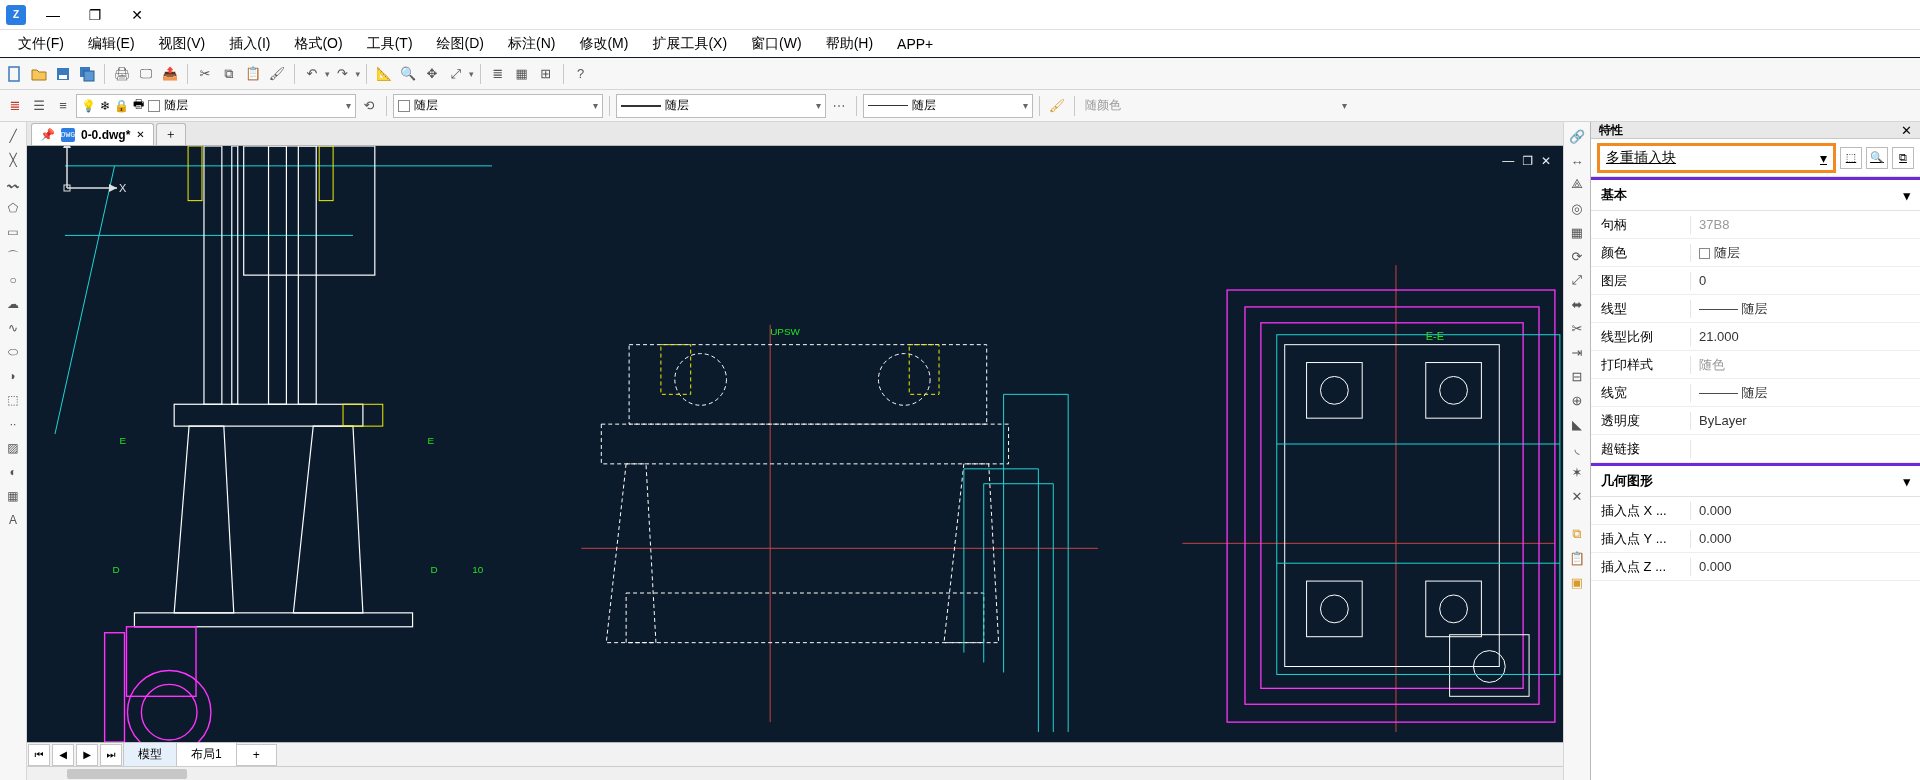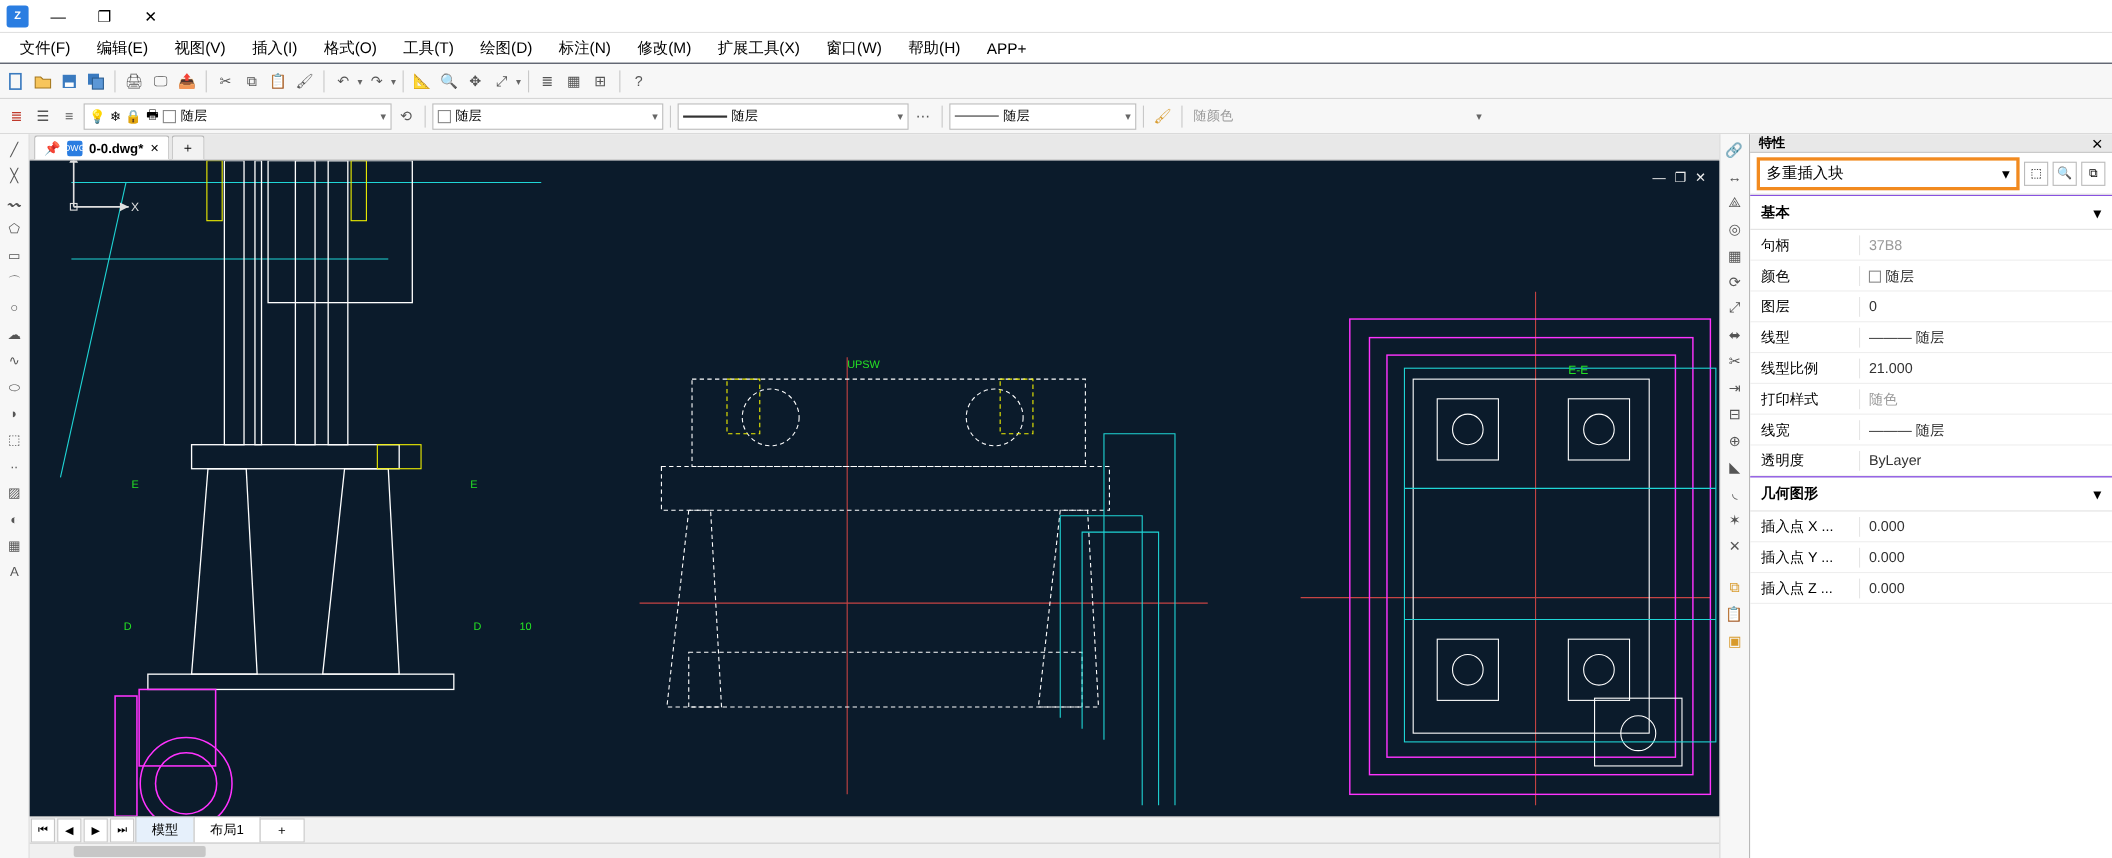--- a/index.html
+++ b/index.html
@@ -28,21 +28,21 @@
 .mainrow { flex:1; display:flex; min-height:0; }
 
 
 .left-tools { width:27px; background:#f7f7f7; border-right:1px solid #d6d6d6; display:flex; flex-direction:column; align-items:center; padding-top:4px; gap:4px;}
 .left-tools .tool-btn { width:22px; height:20px; font-size:12px;}
 
 
 .center { flex:1; display:flex; flex-direction:column; min-width:0; }
 .file-tabs { height:24px; background:#e8e8e8; display:flex; align-items:flex-end; padding-left:4px; border-bottom:1px solid #b9b9b9;}
 .file-tab { display:flex; align-items:center; height:22px; background:#fff; border:1px solid #b9b9b9; border-bottom:none; border-radius:3px 3px 0 0; padding:0 8px; margin-right:2px; cursor:pointer; gap:6px;}
-.file-tab .tab-icon{ width:14px; height:14px; background:#2a7de1; border-radius:2px; display:flex;align-items:center;justify-content:center;font-size:8px;color:#fff;}
+.file-tab .tab-icon{ width:14px; height:14px; background:#2a7de1; border-radius:2px; display:flex;align-items:center;justify-content:center;font-size:8px;color:#fff;font-family:Liberation Mono, monospace;}
 .file-tab .closebtn{ cursor:pointer; font-size:10px;}
 .file-tab.plus{ background:#f2f2f2; width:30px; justify-content:center;}
 .canvas-wrap { flex:1; position:relative; min-height:0;}
 .canvas { position:absolute; inset:0; background:#0b1b2b; overflow:hidden;}
 .canvas svg { width:100%; height:100%; }
 .canvas .viewctrl { position:absolute; top:8px; right:12px; color:#eee; display:flex; gap:8px; font-size:12px;}
 .canvas .viewctrl .c { cursor:pointer; }
 .ucs { position:absolute; bottom:18px; left:30px; }
 .model-tabs {height:24px; background:#f2f2f2; border-top:1px solid #b9b9b9; display:flex; align-items:center;}
 .model-tabs .navbtn{ width:22px; height:22px; display:flex;align-items:center;justify-content:center; border:1px solid #c6c6c6; margin:0 1px; background:#fff; cursor:pointer; font-size:10px;}
@@ -51,26 +51,26 @@
 .model-tabs .mt.plus{ padding:3px 16px;}
 
 
 .right-icons { width:27px; background:#f7f7f7; border-left:1px solid #d6d6d6; display:flex; flex-direction:column; align-items:center; padding-top:4px; gap:4px;}
 .right-icons .tool-btn{ width:22px; height:20px;}
 
 .prop-panel { width:330px; border-left:1px solid #b9b9b9; display:flex; flex-direction:column; background:#fff;}
 .prop-header{ height:17px; background:#e8e8e8; display:flex; align-items:center; padding:0 8px; border-bottom:1px solid #c7c7c7;}
 .prop-header .title{ flex:1; font-weight:bold;}
 .prop-header .x{ cursor:pointer; font-size:13px;}
-.prop-selector{ height:38px; display:flex; align-items:center; padding:4px 6px; border-bottom:1px solid #e0e0e0;}
+.prop-selector{ height:38px; display:flex; align-items:center; padding:4px 6px; border-bottom:1px solid #e0e0e0;text-decoration:underline;}
 .prop-selector .sel-box{ flex:1; height:30px; border:3px solid #f28a1f; display:flex; align-items:center; justify-content:space-between; padding:0 6px; background:#fff; font-size:14px;}
 .prop-selector .mini-btn{ width:22px; height:22px; border:1px solid #bbb; background:#fff; margin-left:4px; display:flex;align-items:center;justify-content:center; font-size:11px; cursor:pointer;}
 .prop-list{ flex:1; overflow-y:auto; font-size:13px;}
 .prop-section{ }
-.prop-section .sect-title{ font-weight:bold; padding:6px 10px; display:flex; align-items:center; justify-content:space-between; border-top:1px solid #6d28d9; border-bottom:1px solid #e2e2e2;}
+.prop-section .sect-title{ font-weight:bold; padding:6px 10px; display:flex; align-items:center; justify-content:space-between; border-top:3px solid #6d28d9; border-bottom:1px solid #e2e2e2;}
 .prop-row{ display:flex; height:28px; align-items:center; border-bottom:1px solid #eee;}
 .prop-row .k{ width:100px; padding-left:10px; border-right:1px solid #e5e5e5;}
 .prop-row .v{ flex:1; padding:0 8px; color:#333;}
 .prop-row .v.muted{ color:#9a9a9a;}
 .prop-row .v .sw{ display:inline-block; width:11px; height:11px; border:1px solid #888; margin-right:4px; vertical-align:middle;}
 
 
 .bottom-sb{ height:14px; border-top:1px solid #ccc; background:#f0f0f0; display:flex; align-items:center;}
 .bottom-sb .thumb{ height:10px; width:120px; background:#c7c7c7; margin-left:40px; border-radius:2px;}
 </style>
@@ -417,20 +417,24 @@
             <div class="v muted">随色</div>
           </div>
           <div class="prop-row">
             <div class="k">线宽</div>
             <div class="v">——— 随层</div>
           </div>
           <div class="prop-row">
             <div class="k">透明度</div>
             <div class="v">ByLayer</div>
           </div>
+          <div class="prop-row">
+            <div class="k">超链接</div>
+            <div class="v"></div>
+          </div>
         </div>
         <div class="prop-section">
           <div class="sect-title">
             <span>几何图形</span>
             <span>▾</span>
           </div>
           <div class="prop-row">
             <div class="k">插入点 X ...</div>
             <div class="v">0.000</div>
           </div>

